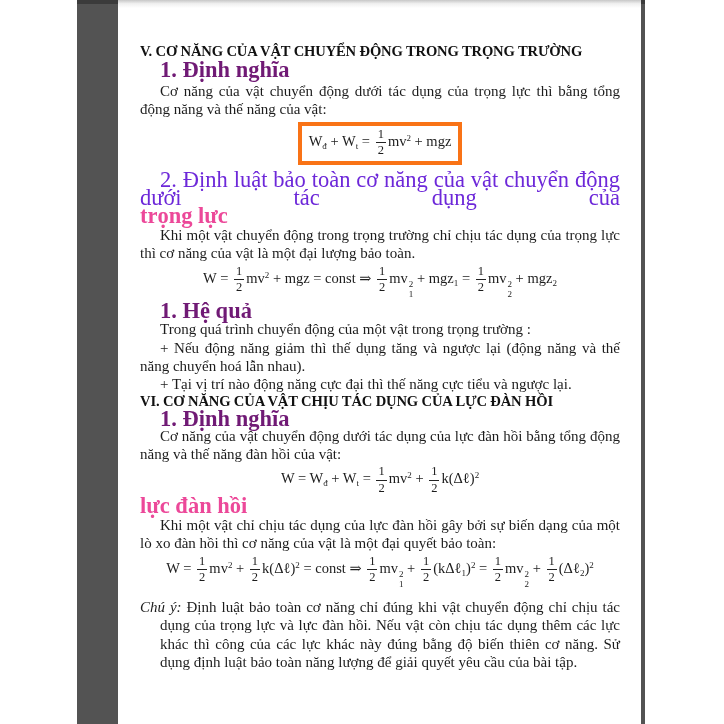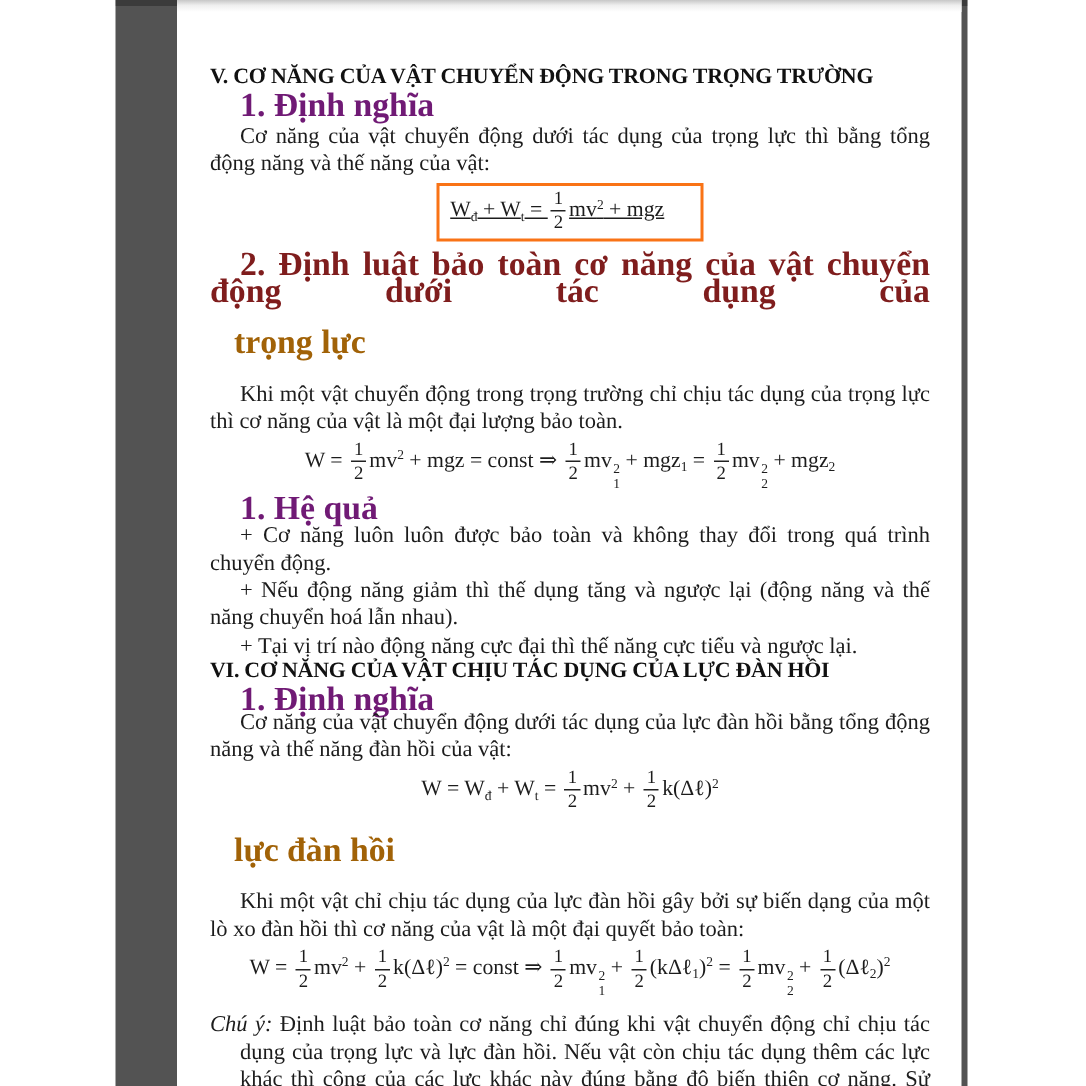--- a/index.html
+++ b/index.html
@@ -20,26 +20,26 @@
   .page{position:absolute;left:118px;top:0;width:523px;height:724px;background:var(--page-color,#ffffff);}
   .page-top-shade{position:absolute;top:0;left:0;right:0;height:8px;
     background:linear-gradient(#c7c7c7,#efefef 45%,#ffffff);}
 
   .content{position:relative;padding:42px 21px 0 22px;font-size:15px;line-height:18.4px;}
 
   .h-section{font-weight:bold;color:#111;font-size:14.6px;letter-spacing:-0.15px;
     white-space:nowrap;margin:0;line-height:18.4px;}
   .h-sub{font-weight:bold;color:#701a75;padding-left:20px;margin:0;}
   .p-body{margin:0;text-indent:20px;text-align:justify;}
-  .h-line1{font-weight:bold;color:#7f1d1d;margin:0;text-indent:20px;
+  .h-line1{font-weight:normal;color:#6d28d9;margin:0;text-indent:20px;
     text-align:justify;text-align-last:justify;}
-  .h-line2{font-weight:bold;color:#a16207;margin:16px;}
+  .h-line2{font-weight:bold;color:#ec4899;margin:0;}
 
   .formula{text-align:center;white-space:nowrap;font-size:14.5px;margin:3px 0 4px;}
-  .fbox{display:inline-block;border:2px solid #f97316;padding:2px 24px 3px 7px;text-decoration:underline;}
+  .fbox{display:inline-block;border:4px solid #f97316;padding:2px 7px 3px 7px;}
   .frac{display:inline-flex;flex-direction:column;align-items:center;
     vertical-align:middle;font-size:12.5px;line-height:1.08;margin:0 2px;}
   .frac .num{border-bottom:1px solid #222;padding:0 2px 1px 2px;}
   .frac .den{padding-top:1px;}
   .formula sub{font-size:9px;vertical-align:-3px;line-height:0;}
   .formula sup{font-size:9px;vertical-align:5px;line-height:0;}
   .stk{display:inline-flex;flex-direction:column;align-items:flex-start;
     font-size:9px;line-height:1.1;vertical-align:-4px;margin-left:1px;}
 
   .note{margin:8px 0 0 0;padding-left:20px;text-indent:-20px;text-align:justify;}
@@ -87,22 +87,22 @@
           </span> + mgz<sub>1</sub> = <span class="frac">
             <span class="num">1</span>
             <span class="den">2</span>
           </span>mv<span class="stk">
             <span>2</span>
             <span>2</span>
           </span> + mgz<sub>2</sub></div>
 
       <h2 class="h-sub">1. Hệ quả</h2>
 
+      <p class="p-body">Trong quá trình chuyển động của một vật trong trọng trường :</p>
 
-      <p class="p-body">+ Cơ năng luôn luôn được bảo toàn và không thay đổi trong quá trình chuyển động.</p>
       <p class="p-body">+ Nếu động năng giảm thì thế dụng tăng và ngược lại (động năng và thế năng chuyển hoá lẫn nhau).</p>
       <p class="p-body">+ Tại vị trí nào động năng cực đại thì thế năng cực tiểu và ngược lại.</p>
 
       <h1 class="h-section" style="margin-top:-2px">VI. CƠ NĂNG CỦA VẬT CHỊU TÁC DỤNG CỦA LỰC ĐÀN HỒI</h1>
 
       <h2 class="h-sub">1. Định nghĩa</h2>
 
       <p class="p-body" style="margin-top:-2px">Cơ năng của vật chuyển động dưới tác dụng của lực đàn hồi bằng tổng động năng và thế năng đàn hồi của vật:</p>
 
       <div class="formula" style="margin:2px 0 2px">W = W<sub>đ</sub> + W<sub>t</sub> = <span class="frac">

